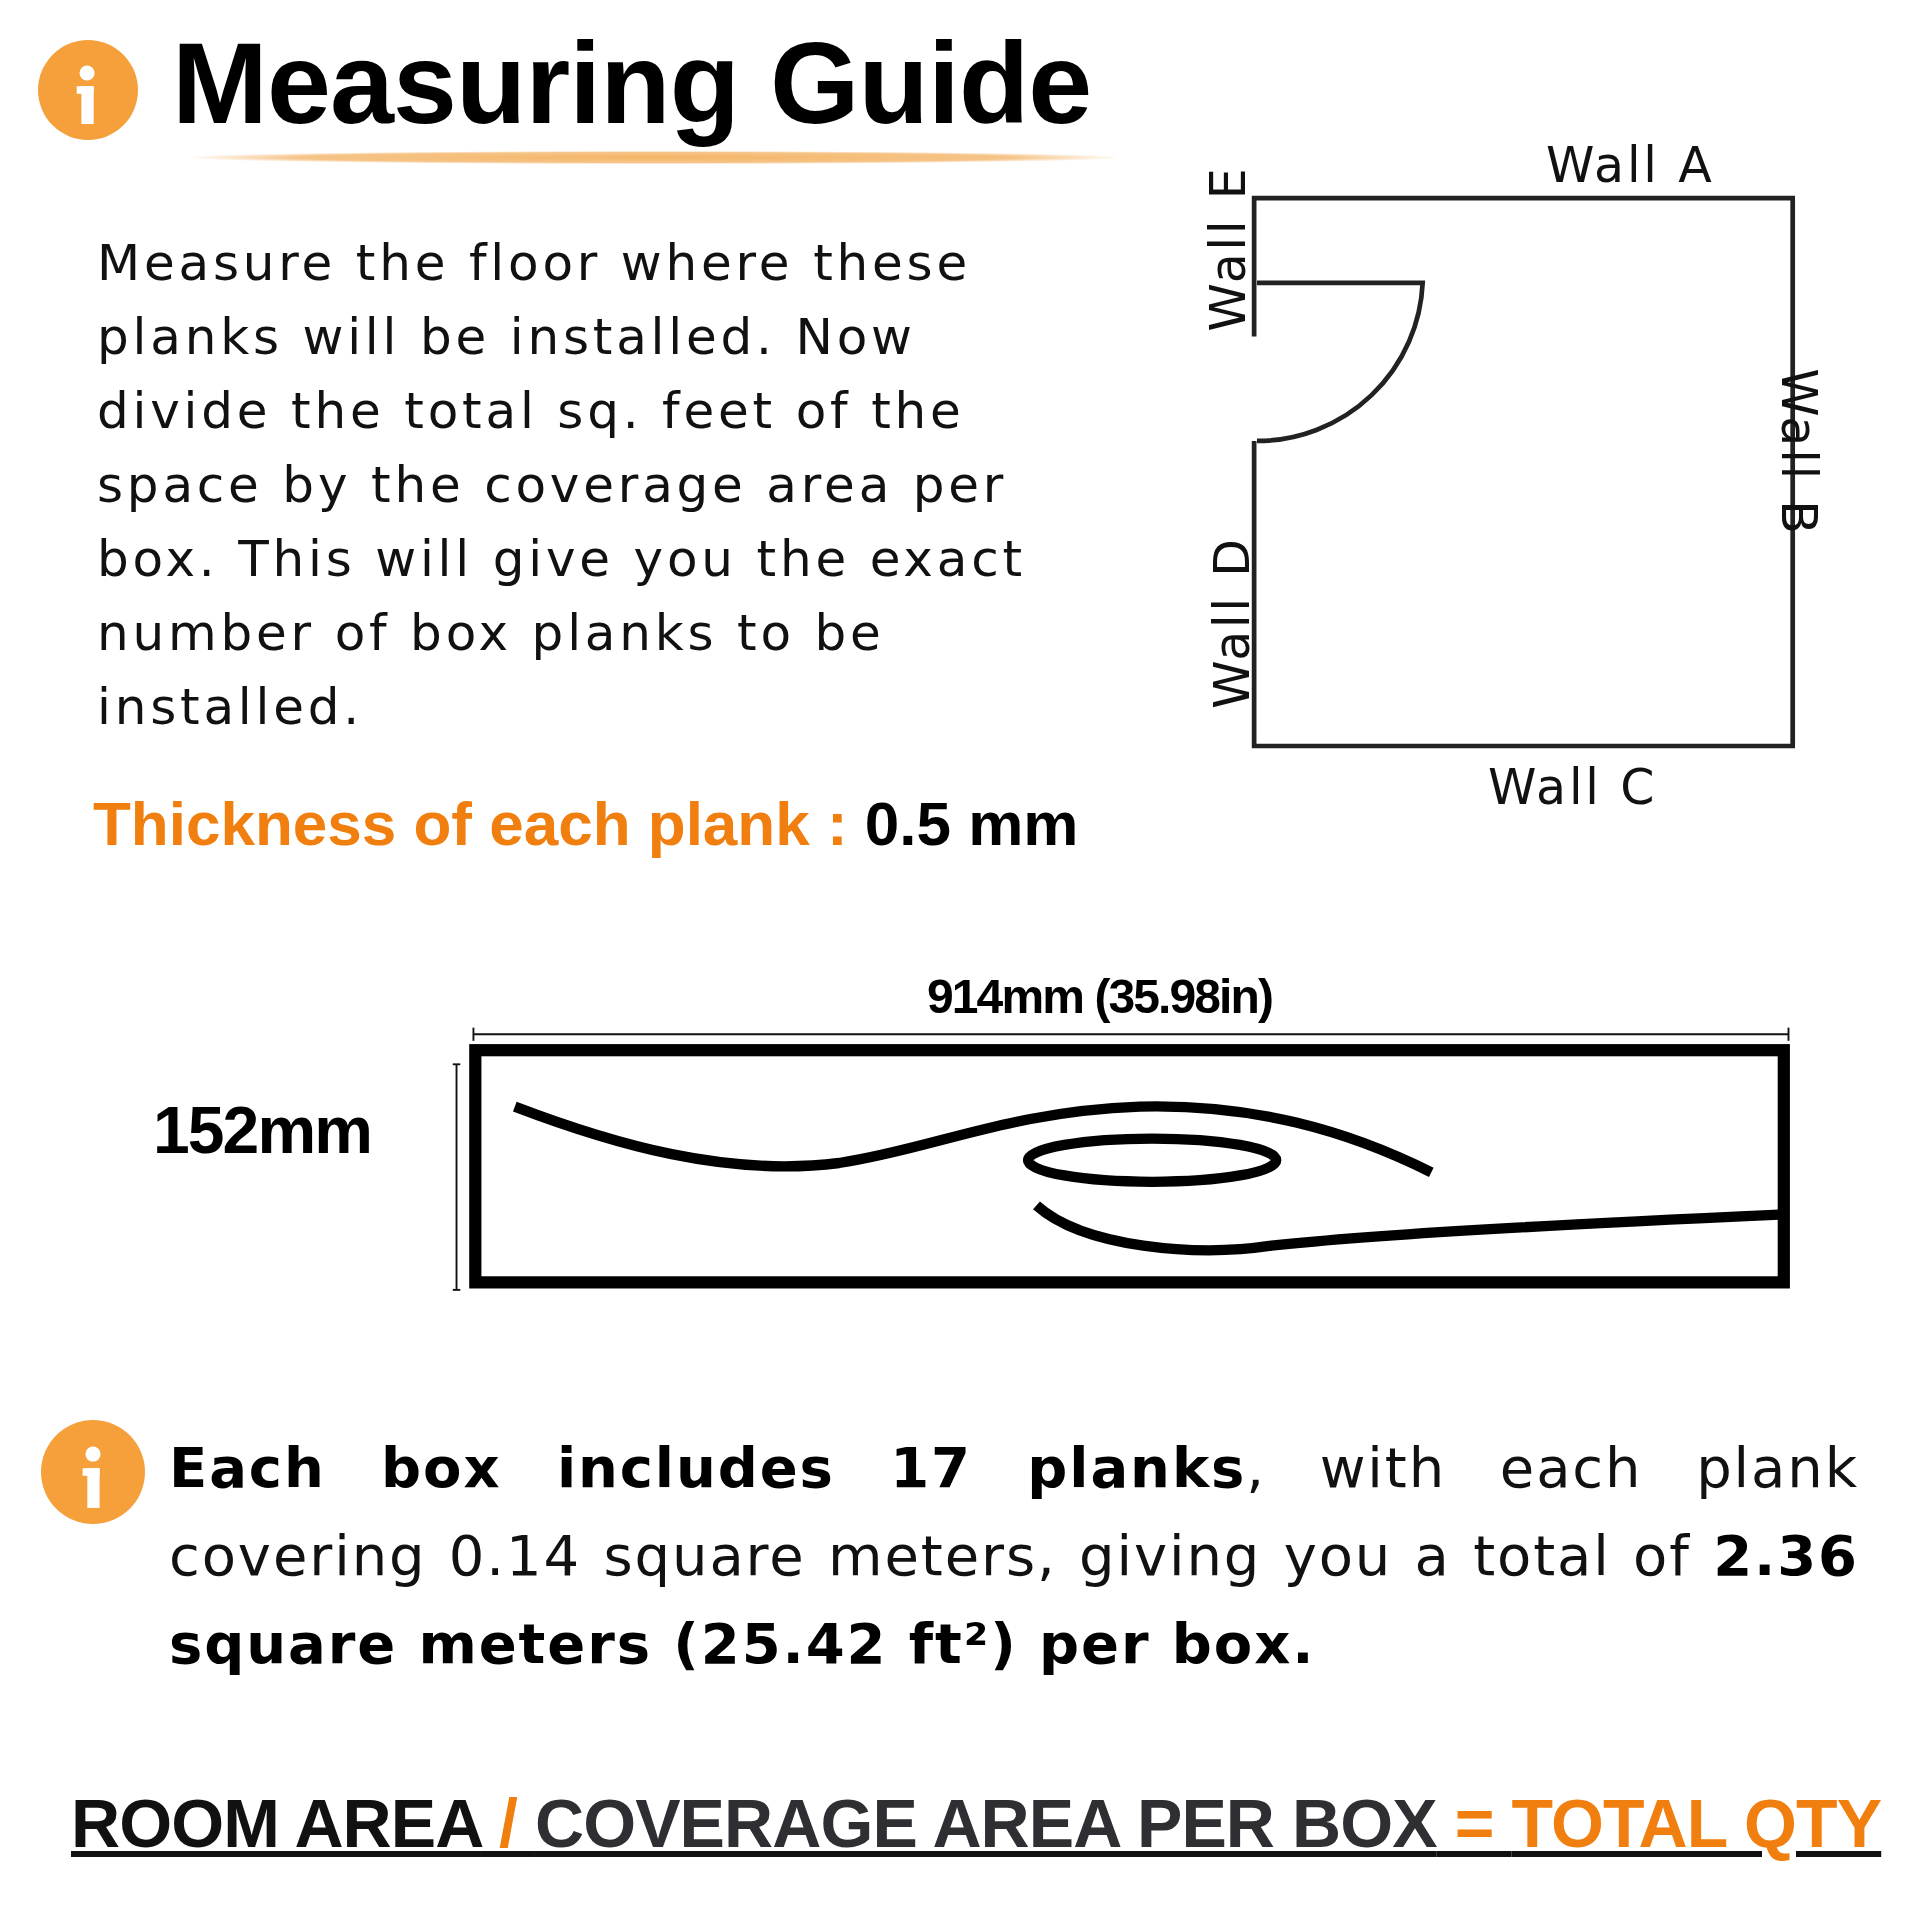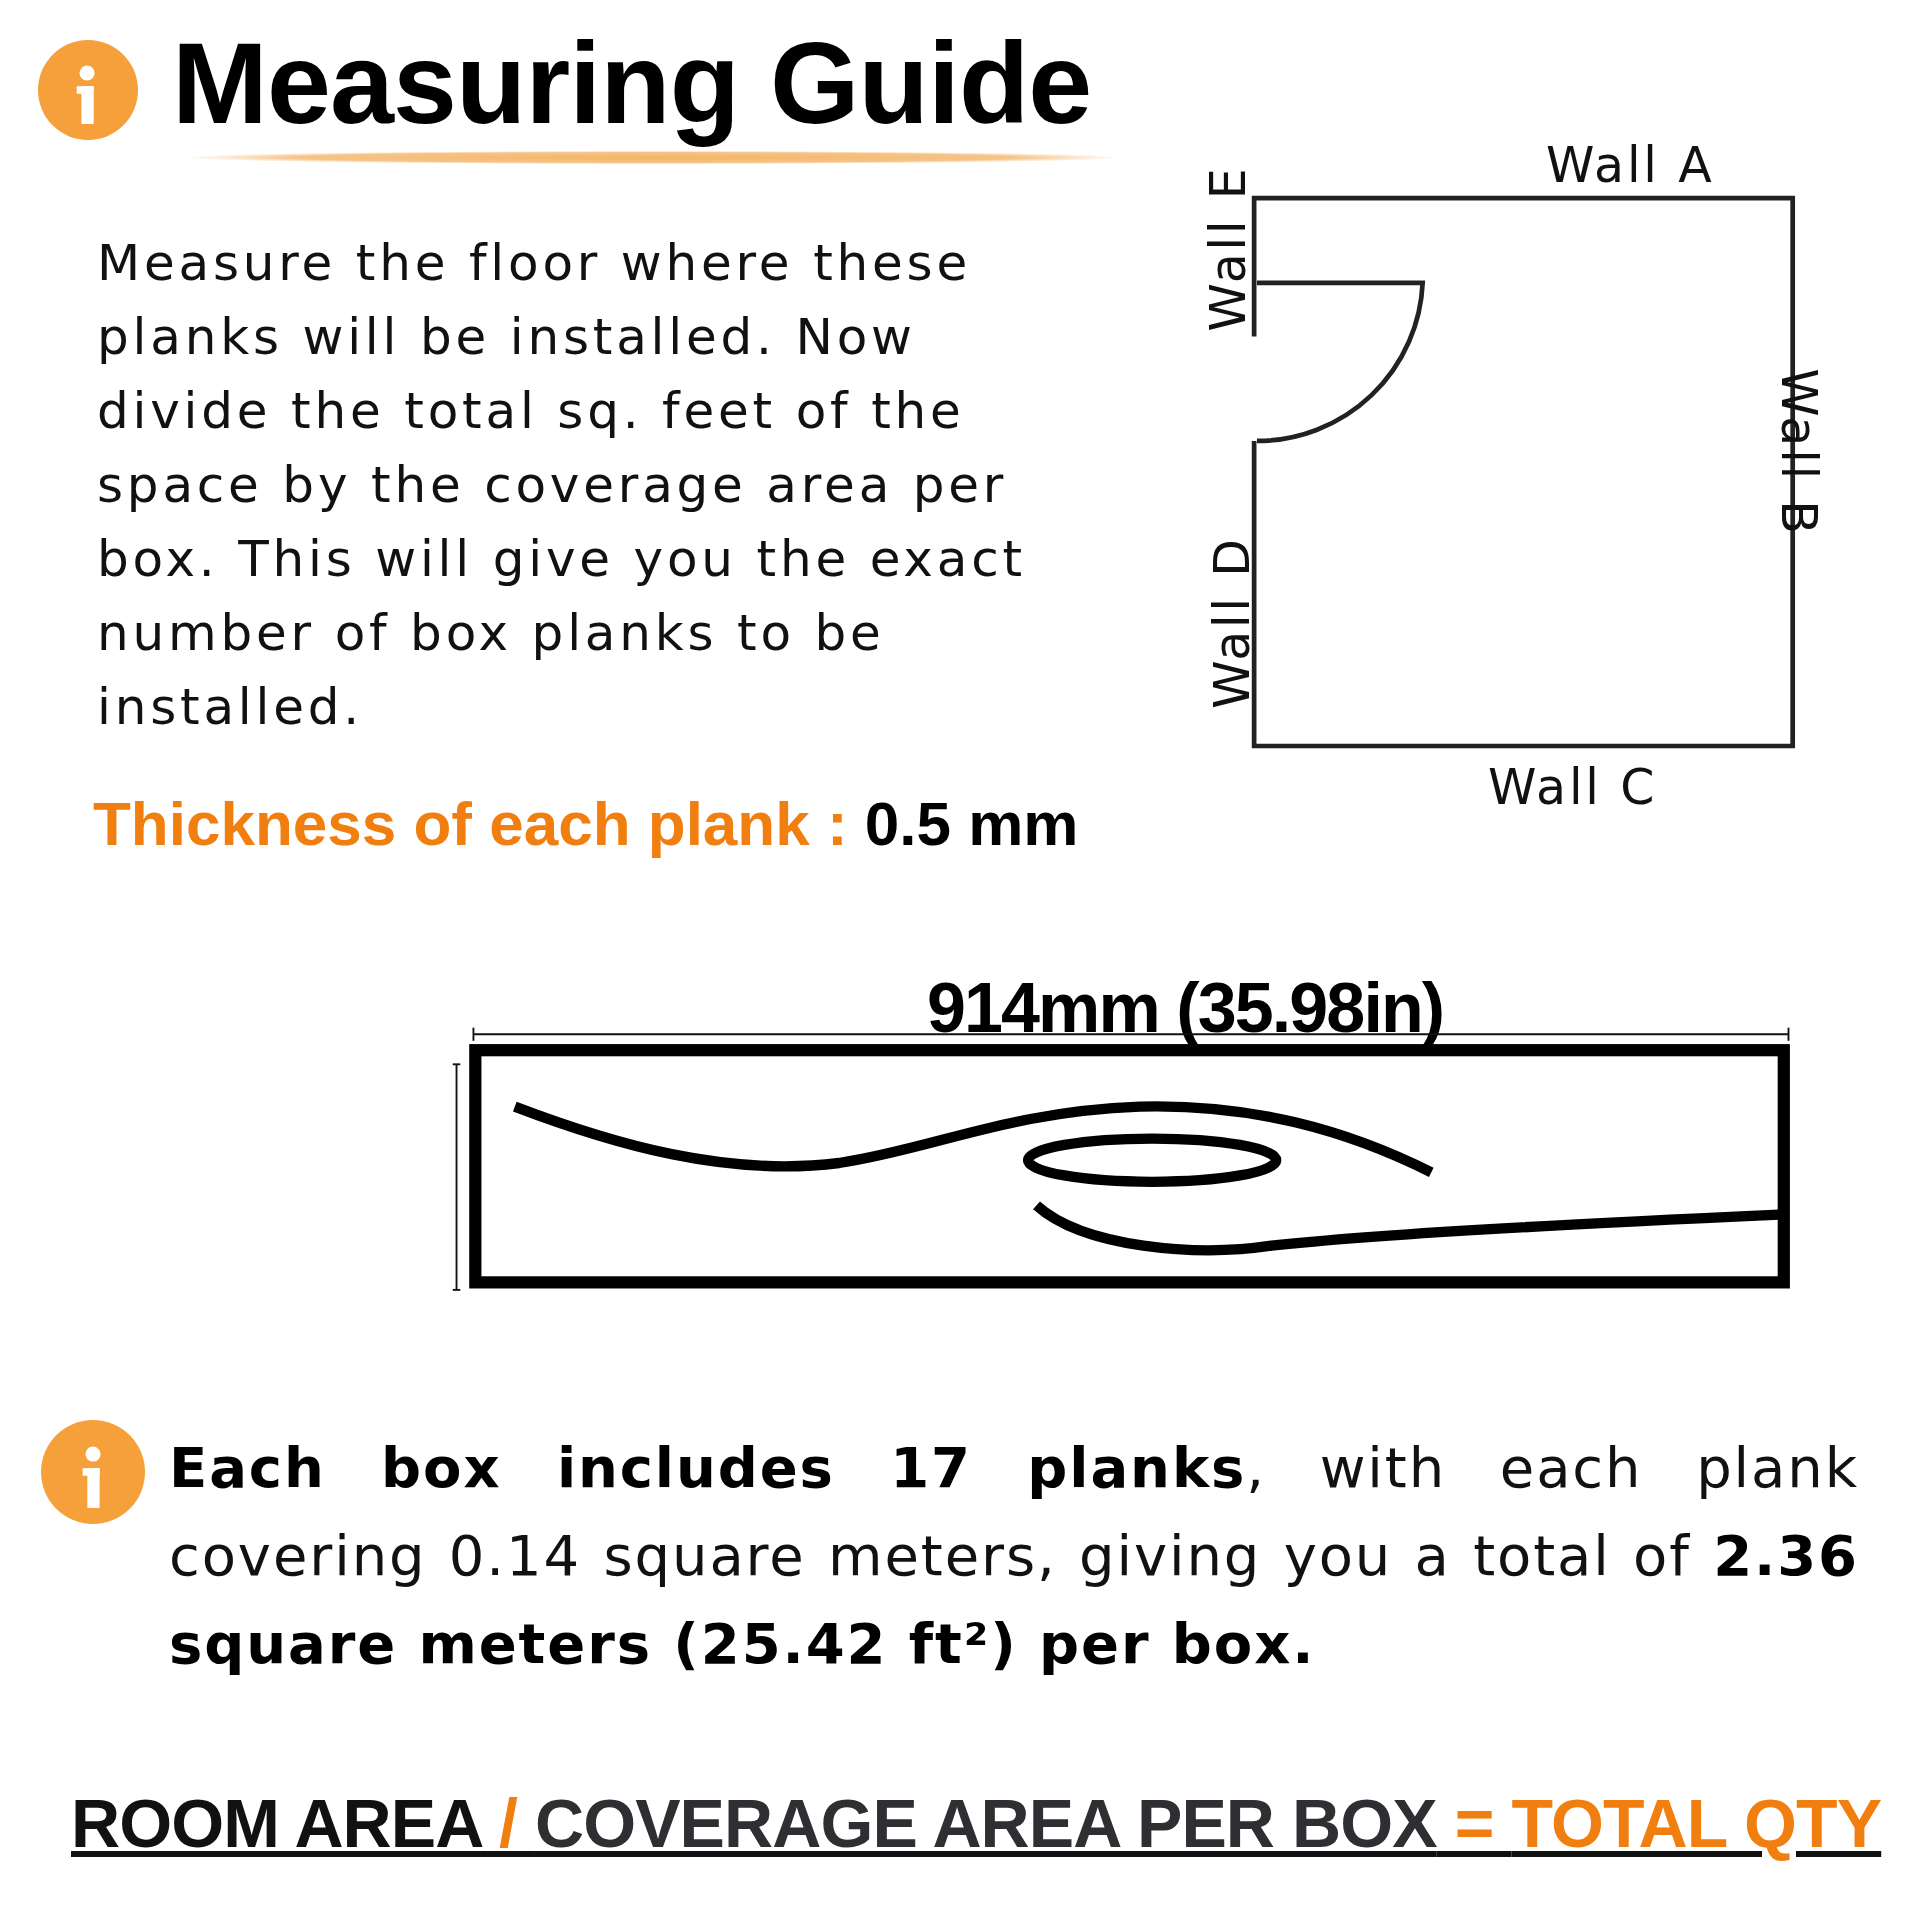--- a/index.html
+++ b/index.html
@@ -13,21 +13,21 @@
   #title-underline { left:193px; top:151px; width:923px; height:13px;
            background: radial-gradient(ellipse at center, #f4b566 0%, #f6c488 55%, rgba(255,255,255,0) 72%); }
   #intro { left:97px; top:226px; width:979px; font-size:50px; line-height:74px;
            letter-spacing:3.8px; color:#111; font-family:"DejaVu Sans", sans-serif; font-weight:400; }
   #thickness { left:93px; top:793px; font-family:Liberation Sans, sans-serif; font-weight:700;
            font-size:62px; white-space:nowrap; line-height:1; }
   #thickness .lbl { color:#f07f10; }
   #thickness .val { color:#000; }
   .wall-label { font-family:"DejaVu Sans", sans-serif; font-size:49px; letter-spacing:2.8px; color:#111; white-space:nowrap; line-height:1; }
   .dim-label { font-family:"Liberation Sans", sans-serif; font-weight:700; color:#000; line-height:1; white-space:nowrap; }
-  #plank-width { left:927px; top:973px; font-size:70px; letter-spacing:-1.9px; }
+  #plank-width { left:927px; top:973px; font-size:48px; letter-spacing:-1.9px; }
   #plank-height { left:153px; top:1088px; font-size:66px; letter-spacing:-1.9px; text-align:center; line-height:85px; }
   #box-info { left:169px; top:1424px; width:1690px; font-size:56px; line-height:88px;
               text-align:justify; letter-spacing:1.9px; color:#111; }
   #box-info b { font-weight:700; color:#000;margin-top:8px; }
   #formula { left:71px; top:1789px; font-family:"Liberation Sans", sans-serif; font-weight:700;
              font-size:68px; white-space:nowrap; line-height:1; letter-spacing:-0.9px;text-decoration:underline; }
   #formula .dark { color:#111; }
   #formula .gray { color:#2f2f33; }
   #formula .orange { color:#f07f10; }
 </style>
@@ -55,20 +55,21 @@
   <path d="M 35 110 L 211 110 A 176 176 0 0 1 35 278" fill="none" stroke="#222" stroke-width="5"></path>
 </svg>
 <div class="abs wall-label" style="left:1546px; top:141px;">Wall A</div>
 <div class="abs wall-label" style="left:1714px; top:428px; transform:rotate(90deg); transform-origin:center;">Wall B</div>
 <div class="abs wall-label" style="left:1488px; top:763px;">Wall C</div>
 <div class="abs wall-label" style="left:1146px; top:598px; transform:rotate(-90deg); transform-origin:center;">Wall D</div>
 <div class="abs wall-label" style="left:1146px; top:224px; transform:rotate(-90deg); transform-origin:center;">Wall E</div>
 
 <div id="plank-width" class="abs dim-label">914mm (35.98in)</div>
 <div id="plank-height" class="abs dim-label">
+  <div>152mm</div>
 </div>
 
 <svg class="abs" style="left:443px; top:1022px;" width="1375" height="282" viewBox="0 0 1460 300">
 
   <line x1="31" y1="13" x2="1430" y2="13" stroke="#111" stroke-width="2"></line>
   <line x1="31" y1="6" x2="31" y2="20" stroke="#111" stroke-width="2"></line>
   <line x1="1430" y1="6" x2="1430" y2="20" stroke="#111" stroke-width="2"></line>
 
   <line x1="13" y1="45" x2="13" y2="285" stroke="#111" stroke-width="2"></line>
   <line x1="9" y1="45" x2="17" y2="45" stroke="#111" stroke-width="2"></line>

